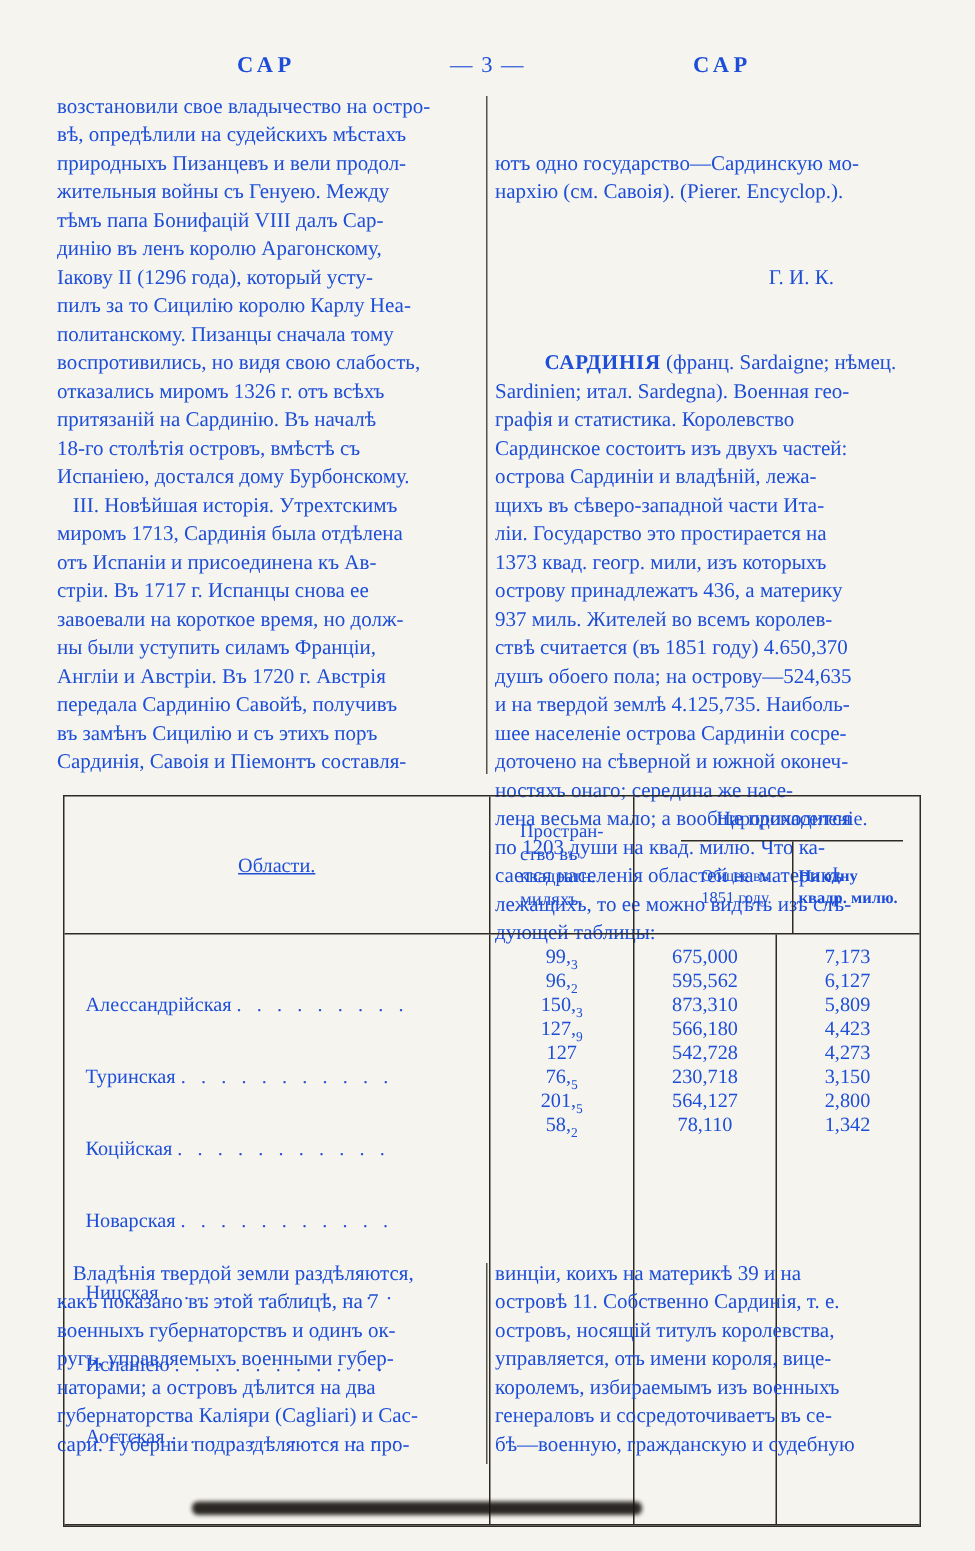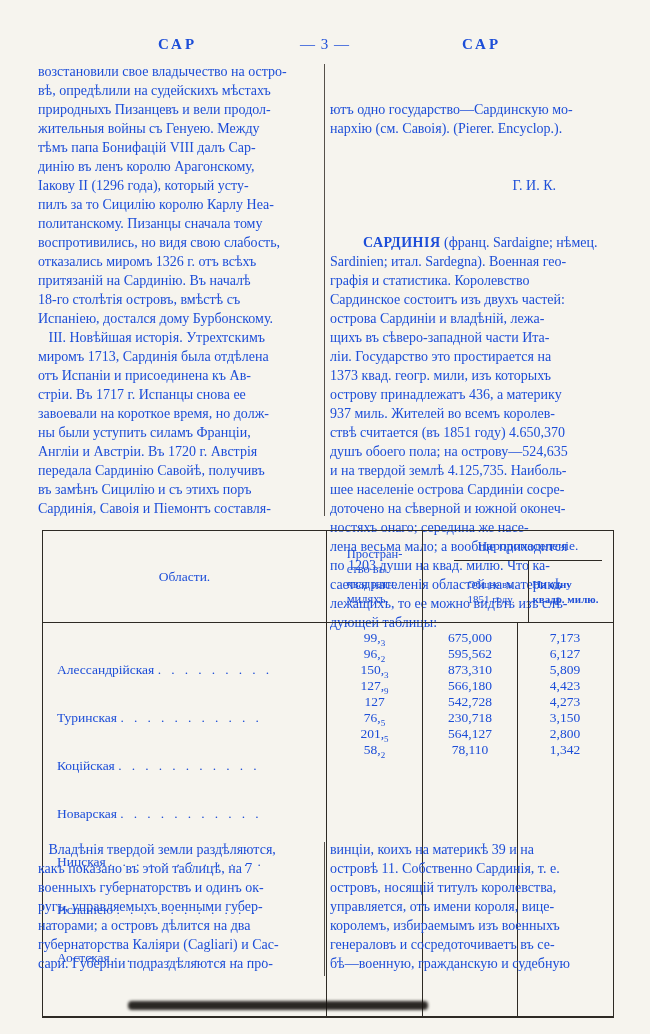--- a/index.html
+++ b/index.html
@@ -40,21 +40,21 @@
 
   
   .tbl, .tbl * { box-sizing:border-box; }
   .tbl {
     position:absolute; left:42px; top:530px; width:572px;
     border:1.5px solid #2e2a24;
     font-size:13.5px;
     background:transparent;
   }
   .tbl-head { display:flex; border-bottom:1.5px solid #2e2a24; height:92px; }
-  .hc1 { width:283px; display:flex; align-items:center; justify-content:center; }
+  .hc1 { width:283px; display:flex; align-items:center; justify-content:center;text-decoration:underline; }
   .hc2 { width:96px; border-left:1.5px solid #2e2a24; display:flex; align-items:center; justify-content:center;
          text-align:left; white-space:pre-line; font-size:12.5px; line-height:15px; }
   .hc34 { width:180px; border-left:1.5px solid #2e2a24; display:flex; flex-direction:column;padding-left:31px; }
   .hgroup { height:30px; display:flex; align-items:center; justify-content:center; border-bottom:1.5px solid #2e2a24; }
   .hsub { flex:1; display:flex; }
   .hsub-cell { width:95px; display:flex; align-items:center; justify-content:center; text-align:left;
                white-space:pre-line; font-size:11px; line-height:15px; }
   .hsub-cell + .hsub-cell { border-left:1.5px solid #2e2a24;font-weight:bold; }
 
   .tbl-body { display:flex; border-bottom:1.5px solid #2e2a24; }

